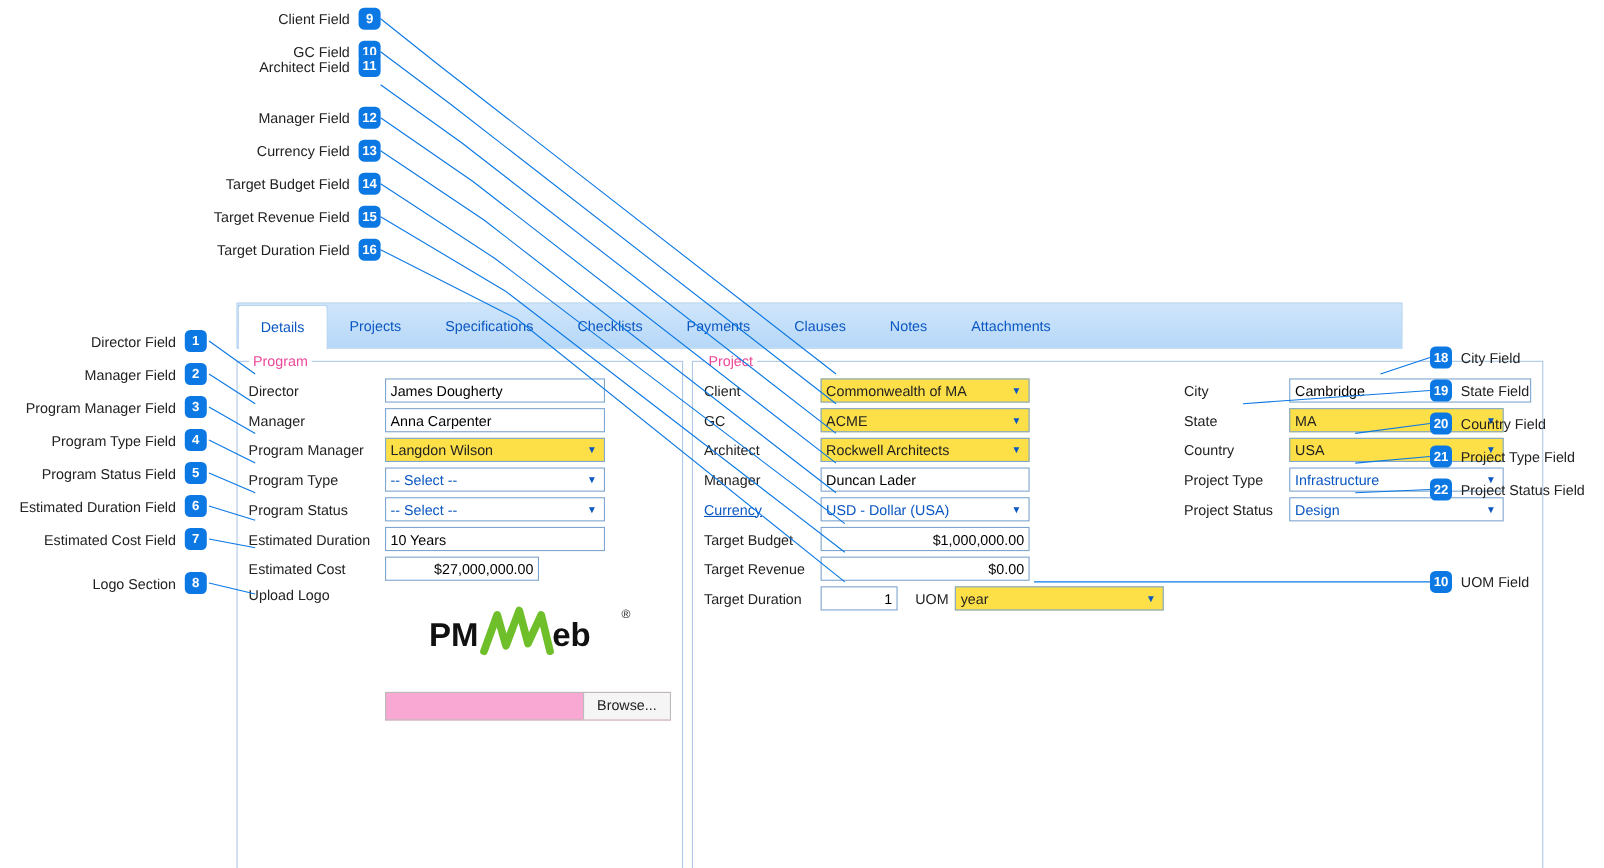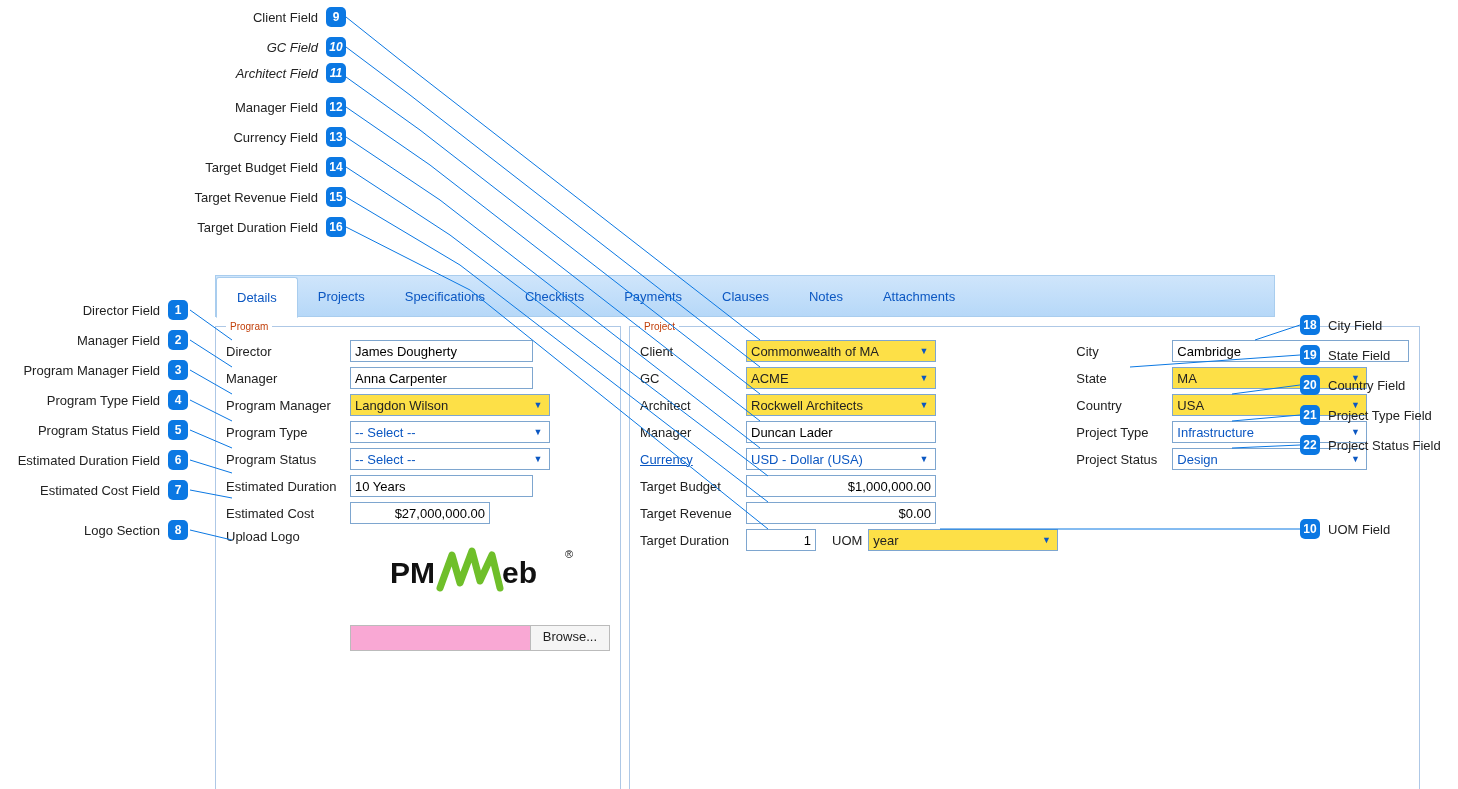--- a/index.html
+++ b/index.html
@@ -86,22 +86,22 @@
     margin-top: 4px;
     height: 470px;
   }
   fieldset.pane {
     border: 1px solid #aec8e6;
     padding: 8px 10px;
     margin: 0;
   }
   fieldset.pane legend {
     padding: 0 4px;
-    font-size: 10px;
-    color: #c2410c;
+    font-size: 13px;
+    color: #ec4899;
   }
   .pane.program { width: 420px; }
   .pane.project { flex: 1; }
   .form-row {
     display: flex;
     align-items: center;
     margin-bottom: 5px;
     gap: 6px;
   }
   .form-row label {
@@ -110,21 +110,21 @@
     font-size: 13px;
   }
   .form-row input[type="text"],
   .form-row .select {
     height: 22px;
     border: 1px solid #7ea6cf;
     padding: 2px 4px;
     font-size: 13px;
     background: #fff;
   }
-  .form-row input[type="text"] { width: 183px; }
+  .form-row input[type="text"] { width: 200px; }
   .form-row input.num { text-align: right; width: 90px; padding-left: 36px; }
   .select {
     display: flex;
     align-items: center;
     justify-content: space-between;
     width: 200px;
     background: linear-gradient(#eaf2fb,#cfe2f6);
     color: #0b57c2;
     padding-right: 3px;
     cursor: pointer;
@@ -167,25 +167,25 @@
   .select.small { width: 70px; }
   .select.mid { width: 90px; }
 </style>
 </head>
 <body>
 
 <div class="callout left" style="top:7px; right:1112px;">
     <span>Client Field</span>
     <span class="badge">9</span>
   </div>
-<div class="callout left" style="top:37px; right:1112px;font-style:italic;">
+<div class="callout left" style="top:37px; right:1112px;">
     <span>GC Field</span>
     <span class="badge">10</span>
   </div>
-<div class="callout left" style="top:63px; right:1112px;font-style:italic;">
+<div class="callout left" style="top:50px; right:1112px;">
     <span>Architect Field</span>
     <span class="badge">11</span>
   </div>
 <div class="callout left" style="top:97px; right:1112px;">
     <span>Manager Field</span>
     <span class="badge">12</span>
   </div>
 <div class="callout left" style="top:127px; right:1112px;">
     <span>Currency Field</span>
     <span class="badge">13</span>
@@ -413,21 +413,21 @@
             <div class="select plain small">
               <span>year</span>
                 <span class="caret">▼</span>
             </div>
           </div>
         </div>
 
         <div class="project-col right">
           <div class="form-row">
             <label>City</label>
-            <input type="text" style="width: 237px;" value="Cambridge">
+            <input type="text" style="width: 220px;" value="Cambridge">
           </div>
           <div class="form-row">
             <label>State</label>
             <div class="select plain mid">
               <span>MA</span>
                 <span class="caret">▼</span>
             </div>
           </div>
           <div class="form-row">
             <label>Country</label>

